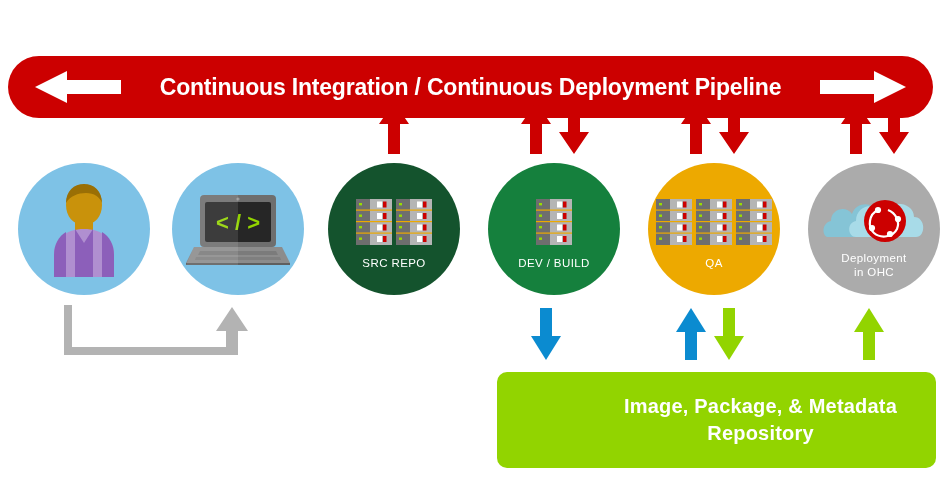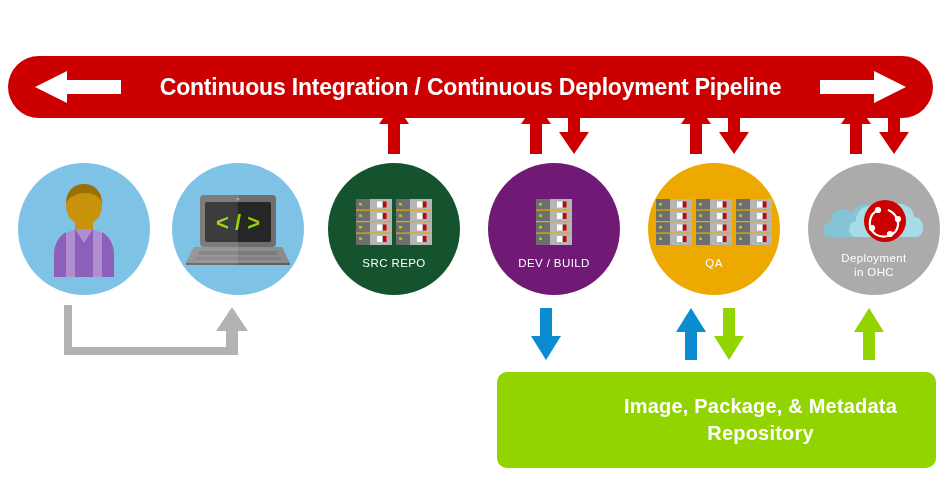--- a/index.html
+++ b/index.html
@@ -65,21 +65,21 @@
     text-align: center;
     color: #ffffff;
     font-size: 11.5px;
     letter-spacing: 0.4px;
     line-height: 14px;
   }
 
   .c-person  { left: 18px;  top: 163px; width: 132px; height: 132px; background: #7ec2e6; }
   .c-laptop  { left: 172px; top: 163px; width: 132px; height: 132px; background: #7ec2e6; }
   .c-src     { left: 328px; top: 163px; width: 132px; height: 132px; background: #14532d; }
-  .c-dev     { left: 488px; top: 163px; width: 132px; height: 132px; background: #701a75; }
+  .c-dev     { left: 488px; top: 163px; width: 132px; height: 132px; background: #15803d; }
   .c-qa      { left: 648px; top: 163px; width: 132px; height: 132px; background: #eda900; }
   .c-prod    { left: 808px; top: 163px; width: 132px; height: 132px; background: #ababab; }
 
   
   .repo-box {
     position: absolute;
     left: 497px;
     top: 372px;
     width: 439px;
     height: 96px;

